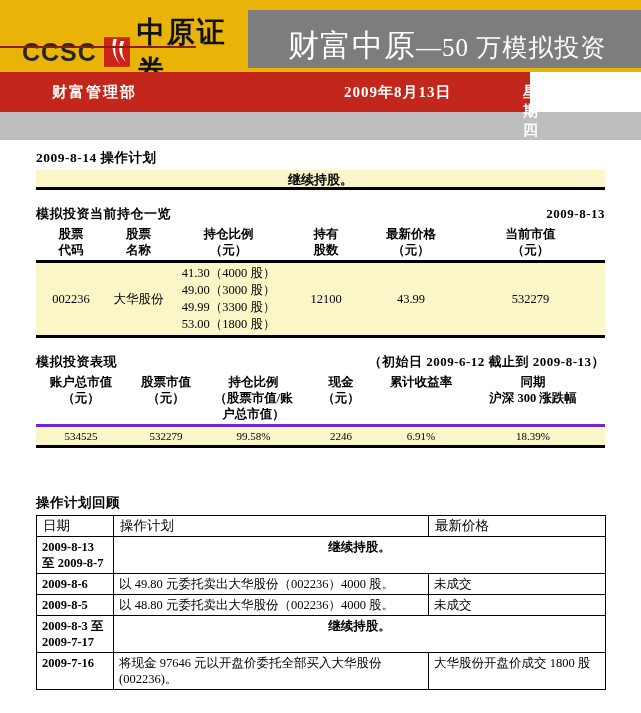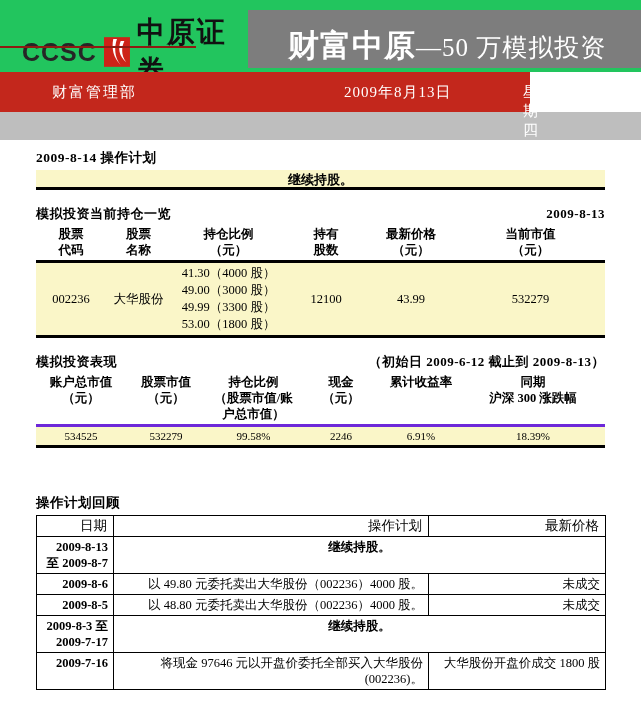--- a/index.html
+++ b/index.html
@@ -5,34 +5,34 @@
   * { margin:0; padding:0; box-sizing:border-box; }
   html,body { background:#e8e8e8; }
   .page {
     position:relative; width:641px; height:713px; margin:0 auto;
     background:#ffffff; overflow:hidden;
     font-family:"Liberation Serif","DejaVu Serif",serif;
     color:#000;
   }
 
   
-  .header { position:relative; width:641px; height:72px; background:#22c55e; }
+  .header { position:relative; width:641px; height:72px; background:#eab308; }
   .logo-area { position:absolute; left:0; top:0; width:248px; height:72px; }
   .logo-row { position:absolute; left:22px; top:14px; display:flex; align-items:center; gap:7px; }
   .logo-ccsc { font-family:"Liberation Sans","DejaVu Sans",sans-serif; font-weight:bold; font-size:25px; color:#262626; letter-spacing:1px; }
   .logo-icon { width:28px; height:32px; display:block; }
   .logo-brand { font-size:28px; font-weight:900; color:#111; letter-spacing:2px; transform:scaleY(1.05); }
   .logo-underline { position:absolute; left:0; top:46px; width:196px; height:2px; background:#8e1b12; }
   .banner { position:absolute; left:248px; top:10px; right:0; height:58px; background:#7d7d7d;
             display:flex; align-items:flex-end; padding:0 0 7px 40px; white-space:nowrap; }
-  .banner-main { color:#fff; font-size:31px; font-weight:700; letter-spacing:1px; line-height:1; }
+  .banner-main { color:#fff; font-size:31px; font-weight:400; letter-spacing:1px; line-height:1; }
   .banner-sub  { color:#fff; font-size:25px; font-weight:500; line-height:1.05; letter-spacing:1px;margin-top:28px; }
 
   
-  .red-bar { position:relative; width:530px; height:40px; background:#c3271c; color:#fff; font-weight:normal; }
+  .red-bar { position:relative; width:530px; height:40px; background:#c3271c; color:#fff; font-weight:bold; }
   .red-bar .dept    { position:absolute; left:52px;  top:11px; font-size:15px; letter-spacing:2px; }
   .red-bar .date    { position:absolute; left:344px; top:11px; font-size:15px; letter-spacing:1px; }
   .red-bar .weekday { position:absolute; left:523px; top:11px; font-size:15px; letter-spacing:2px; }
 
   .gray-band { width:641px; height:28px; background:#bebebe; }
 
   
   .content { padding:8px 36px 0 36px; }
 
   .plan-title { font-size:13.5px; font-weight:bold; margin-top:1px; letter-spacing:0.5px; }
@@ -58,21 +58,21 @@
   .performance th { font-size:12.5px; font-weight:bold; text-align:center; vertical-align:top;
                     white-space:pre-line; line-height:16px; padding:3px 0 2px 0; }
   .performance thead tr { border-bottom:3px solid #6d28d9; }
   .performance tbody tr { background:#faf6c8; border-bottom:3px solid #000; }
   .performance td { font-size:11px; text-align:center; padding:3px 0; }
 
   
   .review-title { font-size:13.5px; font-weight:bold; margin-top:46px; letter-spacing:0.5px; }
   .review { margin-top:3px; }
   .review th, .review td { border:1px solid #000; font-size:12.5px; line-height:16px;
-                           padding:2px 5px; vertical-align:top; text-align:right; }
+                           padding:2px 5px; vertical-align:top; text-align:left; }
   .review th { font-size:13.5px; font-weight:normal; padding:2px 6px; }
   .review td.date-cell { font-weight:bold; white-space:pre-line; }
   .review td.center-cell { text-align:center; font-weight:bold; }
   .review .plan-bold { font-weight:normal; }
 </style>
 </head>
 <body>
 
 <div class="page">
 

